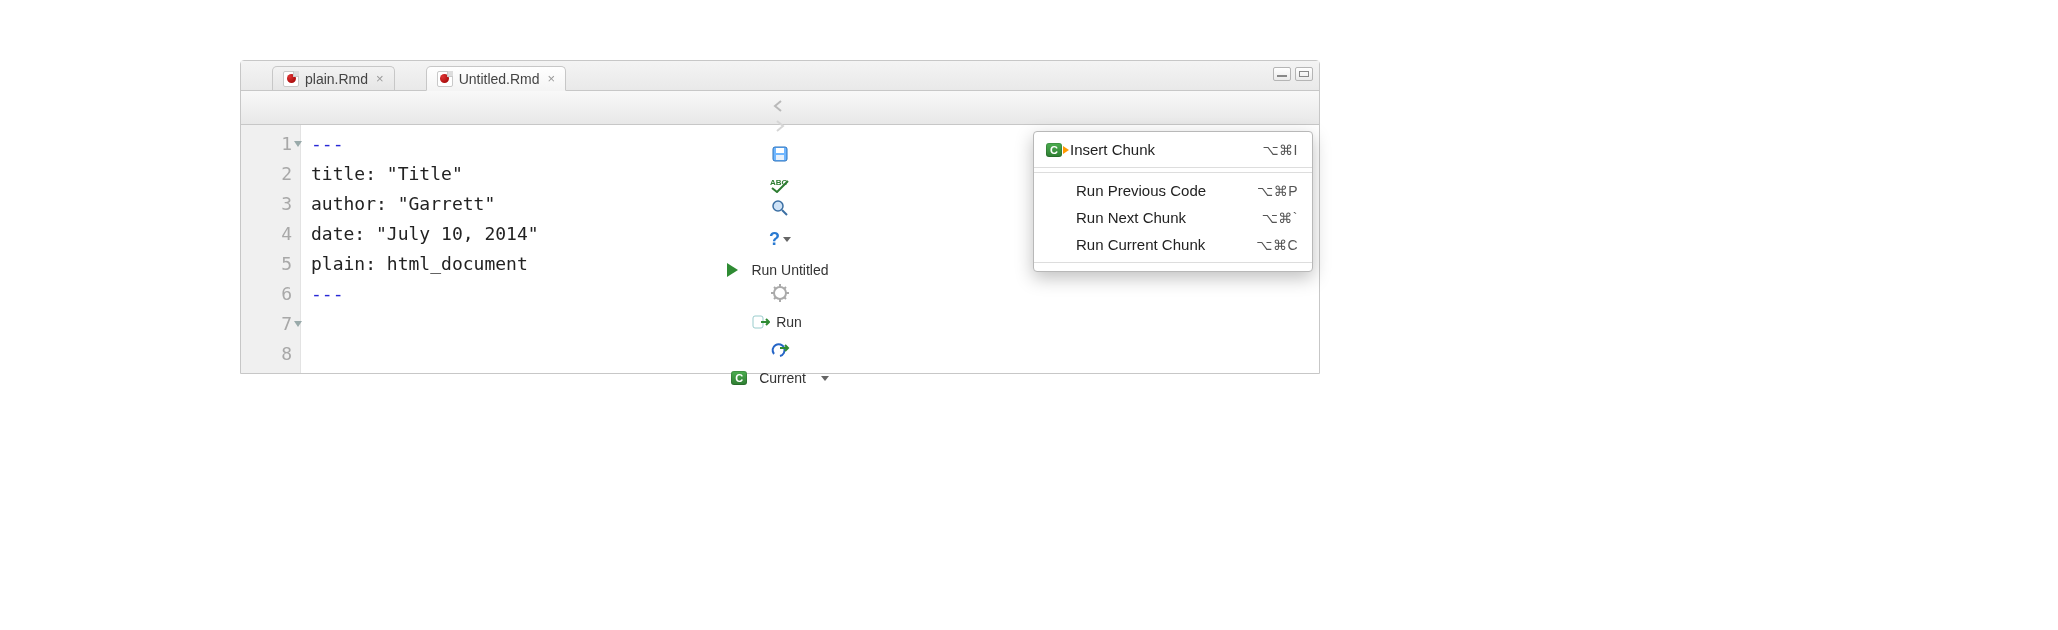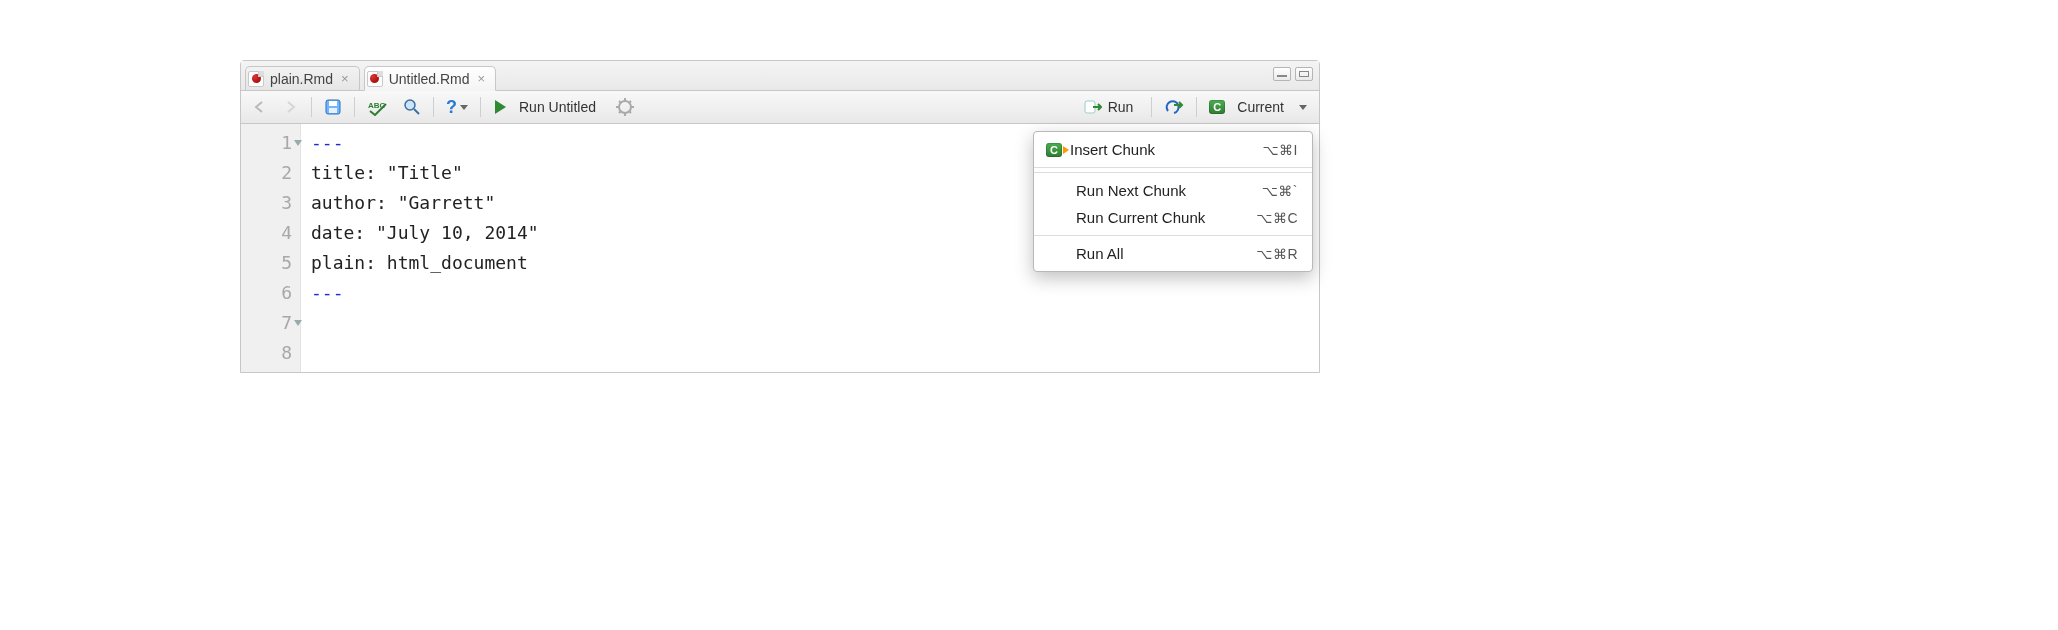--- a/index.html
+++ b/index.html
@@ -24,30 +24,31 @@
     background: linear-gradient(#f4f4f4,#e9e9e9);
     border-bottom: 1px solid #c7c7c7;
     height: 30px;
     padding: 0 4px;
     position: relative;
   }
   .tab {
     display: flex;
     align-items: center;
     gap: 6px;
-    padding: 4px 10px 3px 2px;
+    padding: 4px 10px 3px 10px;
     border: 1px solid #c7c7c7;
     border-bottom: none;
     background: linear-gradient(#f2f2f2,#e6e6e6);
     border-radius: 5px 5px 0 0;
     margin-right: 4px;
     margin-top: 4px;
     font-size: 14px;
     color: #444;
     cursor: pointer;
+    margin-left: 27px;
   }
   .tab.active {
     background: linear-gradient(#ffffff,#f4f4f4);
     border-bottom: 1px solid #f4f4f4;
     margin-bottom: -1px;
     text-align: right;
   }
   .tab .close {
     color: #999;
     font-size: 13px;
@@ -91,26 +92,27 @@
   }
   .wctrl.max::after {
     content:""; position:absolute; inset:3px;
     border:1px solid #888;
   }
   
   .toolbar {
     display:flex;
     align-items:center;
     gap:6px;
-    height:28px;
-    padding:16px 8px;
+    height:34px;
+    padding:8px 8px;
     border-bottom:1px solid #c7c7c7;
     background:linear-gradient(#f8f8f8,#e8e8e8);
     font-size:14px;
     color:#333;
+    flex-direction:column;
   }
   .tbbtn {
     display:inline-flex;
     align-items:center;
     justify-content:center;
     min-width:24px; height:24px;
     padding:0 4px;
     border-radius:3px;
     cursor:pointer;
   }
@@ -328,34 +330,34 @@
           <span class="c-badge with-arrow">C</span>
           <span>Insert Chunk</span>
         </div>
         <span class="shortcut">⌥⌘I</span>
       </div>
       <div class="menu-sep"></div>
       <div class="menu-sep"></div>
       <div class="menu-item">
         <div class="left">
           <span style="width: 22px;"></span>
+          <span>Run Previous Code</span>
+        </div>
+        <span class="shortcut">⌥⌘P</span>
+      </div>
+      <div class="menu-item">
+        <div class="left">
+          <span style="width: 22px;"></span>
           <span>Run Next Chunk</span>
         </div>
         <span class="shortcut">⌥⌘`</span>
       </div>
       <div class="menu-item">
         <div class="left">
           <span style="width: 22px;"></span>
           <span>Run Current Chunk</span>
         </div>
         <span class="shortcut">⌥⌘C</span>
       </div>
       <div class="menu-sep"></div>
-      <div class="menu-item">
-        <div class="left">
-          <span style="width: 22px;"></span>
-          <span>Run All</span>
-        </div>
-        <span class="shortcut">⌥⌘R</span>
-      </div>
     </div>
 
 </div>
 
 </body></html>

